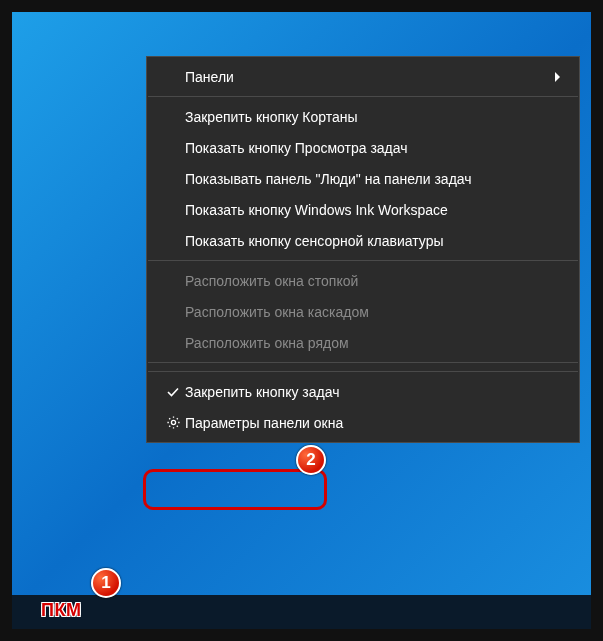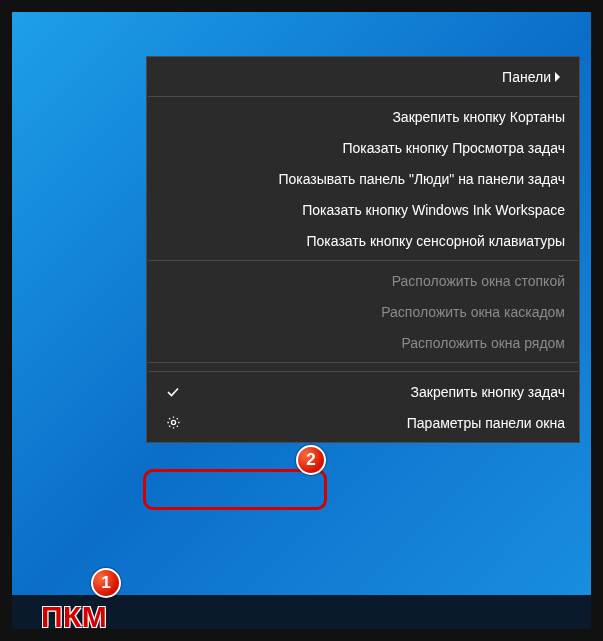--- a/index.html
+++ b/index.html
@@ -23,21 +23,21 @@
     font-size: 14px; color: #ffffff;
   }
   .menu-item {
     display: flex; align-items: center; height: 31px;
     padding: 0 14px 0 14px; position: relative; cursor: default;
   }
   .menu-item .icon-slot {
     width: 24px; display: flex; align-items: center; justify-content: center;
     flex-shrink: 0;
   }
-  .menu-item .label { flex: 1; white-space: nowrap; text-align: right; }
+  .menu-item .label { flex: 1; white-space: nowrap; }
   .menu-item.disabled .label { color: #8a8a8a; }
   .menu-item .chev {
     width: 14px; display: flex; align-items: center; justify-content: center;
   }
   .sep {
     height: 1px; background: #4a4a4a; margin: 4px 1px;
   }
   .chevron-svg { width: 8px; height: 12px; fill: #ffffff; }
   .check-svg { width: 14px; height: 14px; stroke: #ffffff; fill: none; stroke-width: 1.6; }
   .gear-svg { width: 15px; height: 15px; stroke: #ffffff; fill: none; stroke-width: 1.4; }
@@ -48,21 +48,21 @@
   }
   .badge {
     position: absolute; width: 30px; height: 30px; border-radius: 50%;
     background: radial-gradient(circle at 30% 30%, #ff6a3a, #d41200 70%);
     border: 2px solid #fff; display: flex; align-items: center; justify-content: center;
     color: #fff; font-weight: 700; font-size: 17px;
     box-shadow: 0 0 2px #000;
   }
   .pkm-label {
     position: absolute; color: #d40000; font-weight: 900;
-    font-family: Arial, sans-serif; font-size: 30px;
+    font-family: Arial, sans-serif; font-size: 18px;
     text-shadow: -1px -1px 0 #fff, 1px -1px 0 #fff, -1px 1px 0 #fff, 1px 1px 0 #fff;
     letter-spacing: 0.5px;
   }
 </style>
 </head>
 <body>
 
 <div class="frame">
   <div class="desktop">
 

